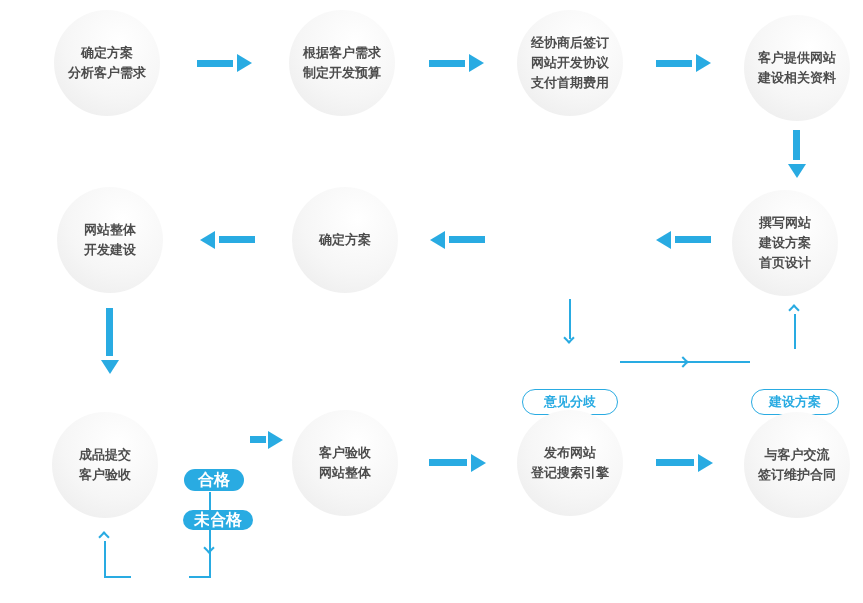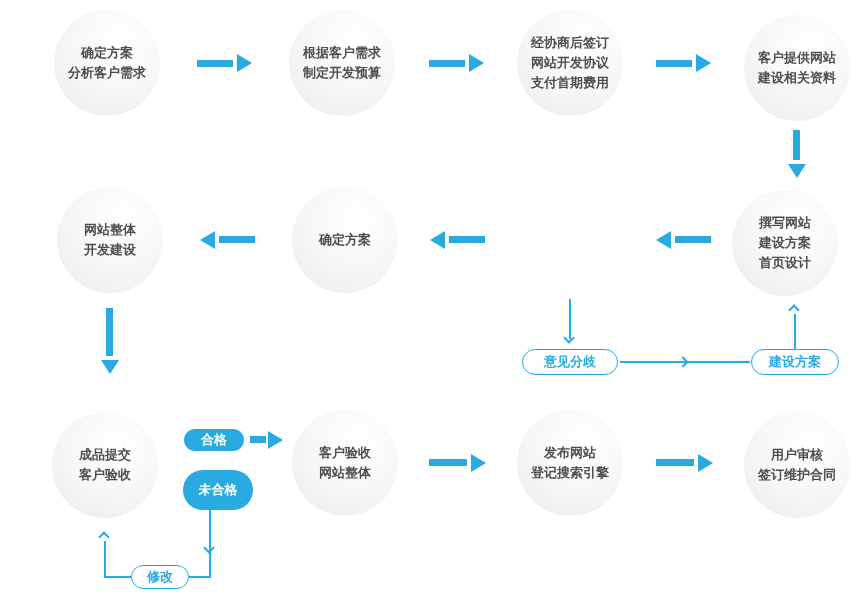--- a/index.html
+++ b/index.html
@@ -78,31 +78,32 @@
 
   
   .pill {
     position: absolute;
     display: flex;
     align-items: center;
     justify-content: center;
     border-radius: 999px;
     font-weight: bold;
     white-space: nowrap;
+    margin-top: 40px;
   }
   .pill.outline {
     background: #ffffff;
     border: 1px solid var(--accent);
     color: var(--accent);
     font-size: 13px;
   }
   .pill.solid {
     background: var(--accent);
     color: #ffffff;
-    font-size: 13px;
+    font-size: 16px;
   }
 </style>
 </head>
 <body>
 
 <div class="canvas">
 
   <div class="node" style="left:54px;top:10px">
     <div class="node-text">
       <span>确定方案</span>
@@ -194,31 +195,31 @@
     </div>
   </div>
   <div class="node" style="left:517px;top:410px">
     <div class="node-text">
       <span>发布网站</span>
       <span>登记搜索引擎</span>
     </div>
   </div>
   <div class="node" style="left:744px;top:412px">
     <div class="node-text">
-      <span>用户审核</span>
+      <span>与客户交流</span>
       <span>签订维护合同</span>
     </div>
   </div>
 
   <div class="pill solid" style="left:184px;top:429px;width:60px;height:22px">
     <span>合格</span>
   </div>
   <div class="hline" style="left:250px;top:436px;width:16px"></div>
   <div class="tri right" style="left:268px;top:431px"></div>
-  <div class="pill solid" style="left:183px;top:470px;width:70px;height:40px">
+  <div class="pill solid" style="left:183px;top:470px;width:70px;height:20px">
     <span>未合格</span>
   </div>
 
   <div class="hline" style="left:429px;top:459px;width:38px"></div>
   <div class="tri right" style="left:471px;top:454px"></div>
   <div class="hline" style="left:656px;top:459px;width:38px"></div>
   <div class="tri right" style="left:698px;top:454px"></div>
 
   <div class="tline-v" style="left:209px;top:492px;height:86px"></div>
   <div class="chev down" style="left:205px;top:544px"></div>

